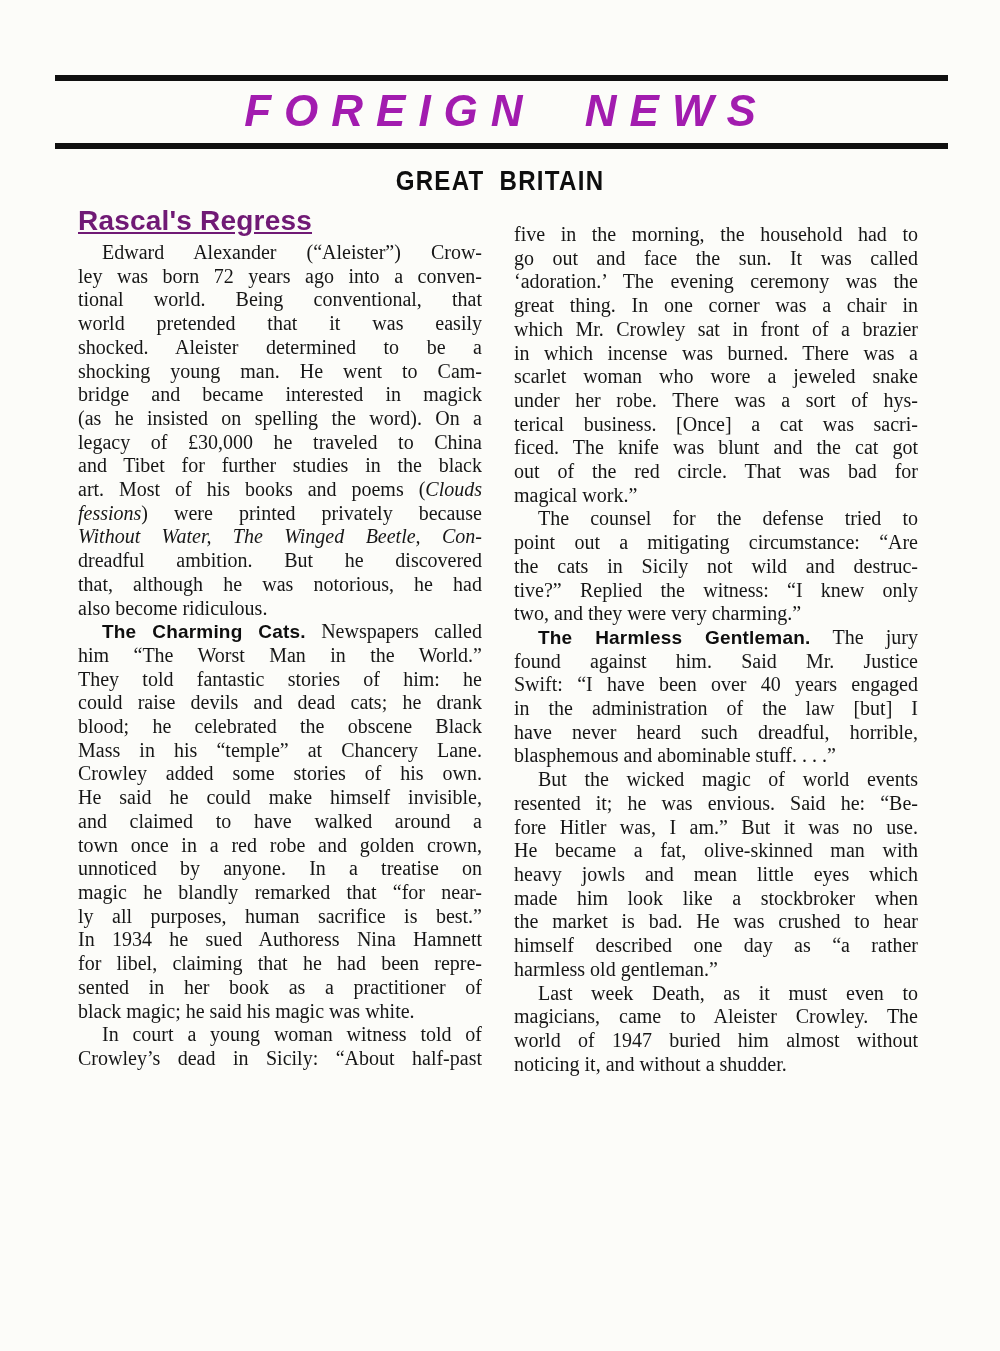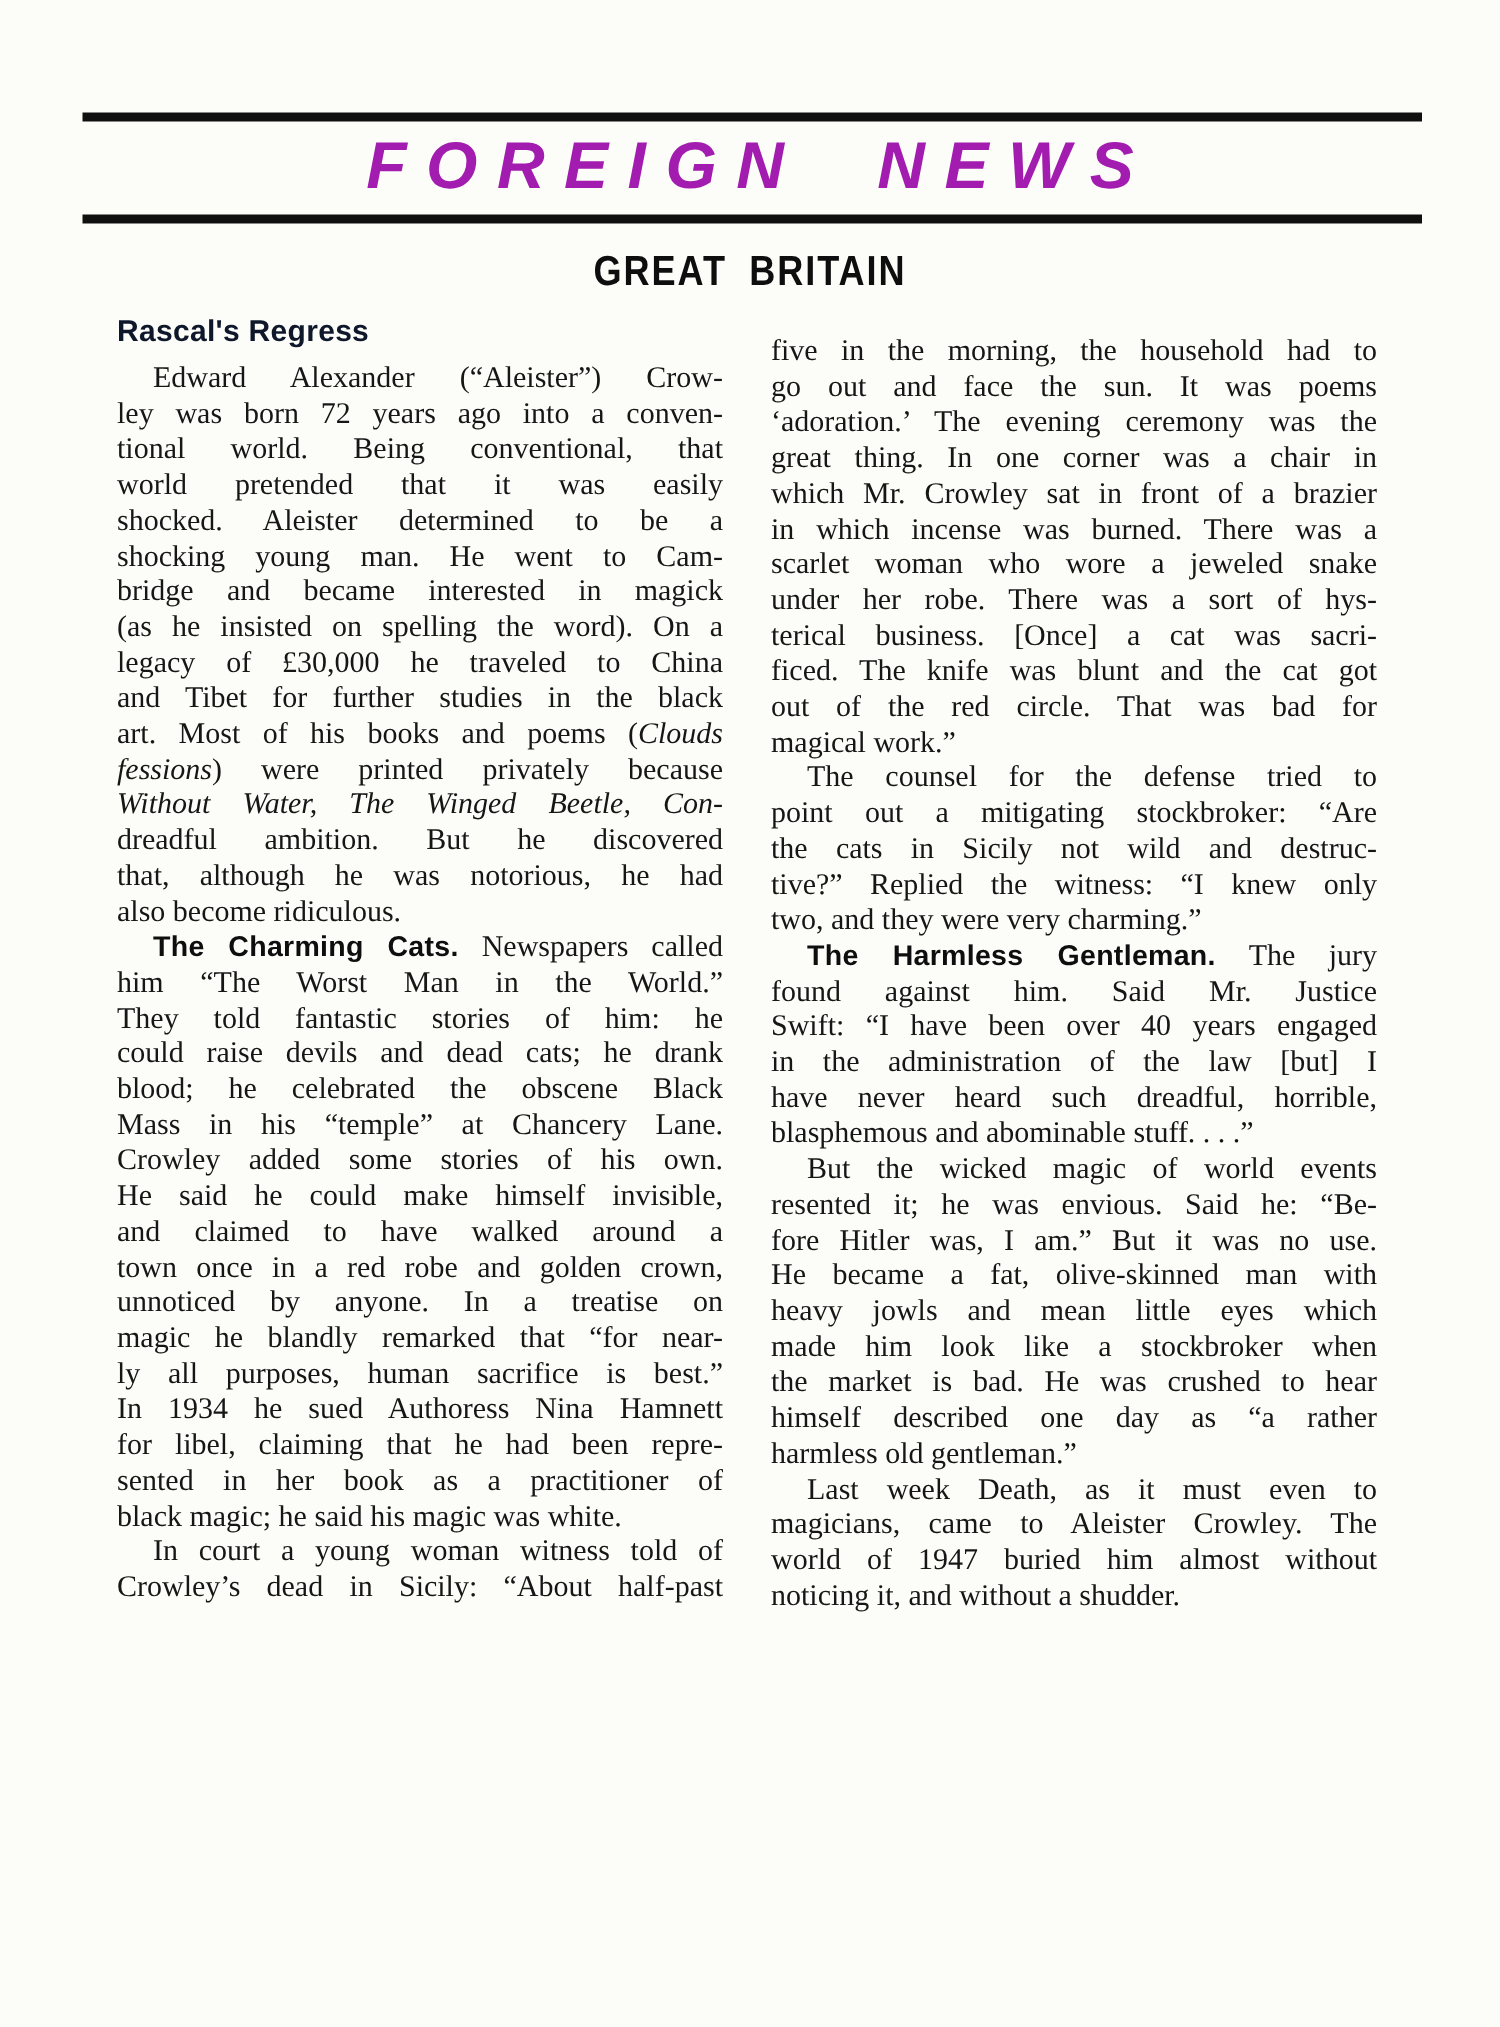--- a/index.html
+++ b/index.html
@@ -38,23 +38,23 @@
   .article-body {
     position:absolute; top:206px; left:78px; width:840px;
     display:flex; gap:32px;
     font-family:"Liberation Serif", serif;
     font-size:20px; line-height:23.7px;
   }
   .column { width:404px; }
   .col-right { padding-top:17px; }
   .headline {
     font-family:"Liberation Sans", sans-serif;
-    font-weight:700; font-size:20px; line-height:30px;
+    font-weight:700; font-size:28px; line-height:30px;
     letter-spacing:0.2px;
-    margin:0 0 5px 0; color:#0f172a;
+    margin:0 0 5px 0; color:#701a75;text-decoration:underline;
   }
   .para { margin:0; }
   .line {
     text-align:justify;
     text-align-last:justify;
     -moz-text-align-last:justify;
   }
   .line.last {
     text-align-last:left;
     -moz-text-align-last:left;
@@ -116,35 +116,35 @@
           <div class="line last">black magic; he said his magic was white.</div>
         </div>
         <div class="para">
           <div class="line indent">In court a young woman witness told of</div>
           <div class="line">Crowley’s dead in Sicily: “About half-past</div>
         </div>
       </div>
     <div class="column col-right">
         <div class="para">
           <div class="line">five in the morning, the household had to</div>
-          <div class="line">go out and face the sun. It was poems</div>
+          <div class="line">go out and face the sun. It was called</div>
           <div class="line">‘adoration.’ The evening ceremony was the</div>
           <div class="line">great thing. In one corner was a chair in</div>
           <div class="line">which Mr. Crowley sat in front of a brazier</div>
           <div class="line">in which incense was burned. There was a</div>
           <div class="line">scarlet woman who wore a jeweled snake</div>
           <div class="line">under her robe. There was a sort of hys-</div>
           <div class="line">terical business. [Once] a cat was sacri-</div>
           <div class="line">ficed. The knife was blunt and the cat got</div>
           <div class="line">out of the red circle. That was bad for</div>
           <div class="line last">magical work.”</div>
         </div>
         <div class="para">
           <div class="line indent">The counsel for the defense tried to</div>
-          <div class="line">point out a mitigating stockbroker: “Are</div>
+          <div class="line">point out a mitigating circumstance: “Are</div>
           <div class="line">the cats in Sicily not wild and destruc-</div>
           <div class="line">tive?” Replied the witness: “I knew only</div>
           <div class="line last">two, and they were very charming.”</div>
         </div>
         <div class="para">
           <div class="line indent"><span class="lead">The Harmless Gentleman.</span><span> The jury</span></div>
           <div class="line">found against him. Said Mr. Justice</div>
           <div class="line">Swift: “I have been over 40 years engaged</div>
           <div class="line">in the administration of the law [but] I</div>
           <div class="line">have never heard such dreadful, horrible,</div>

